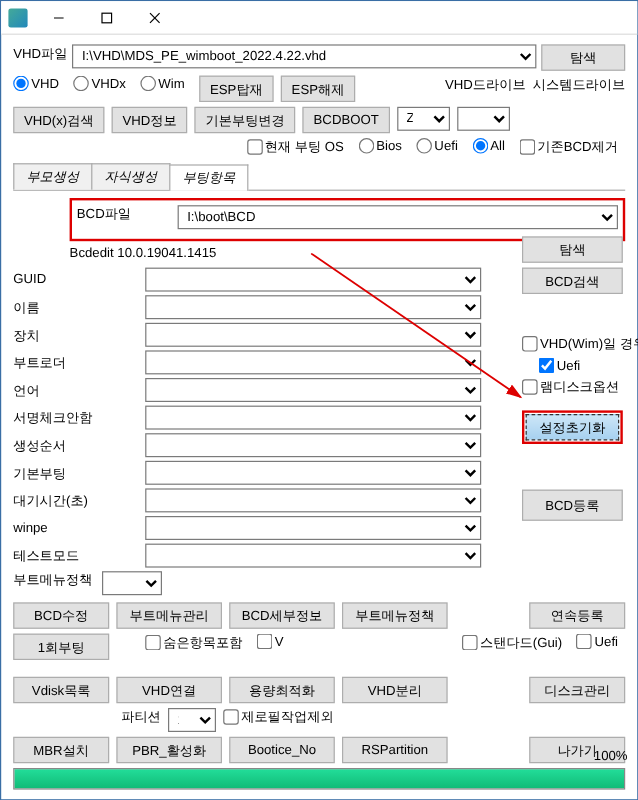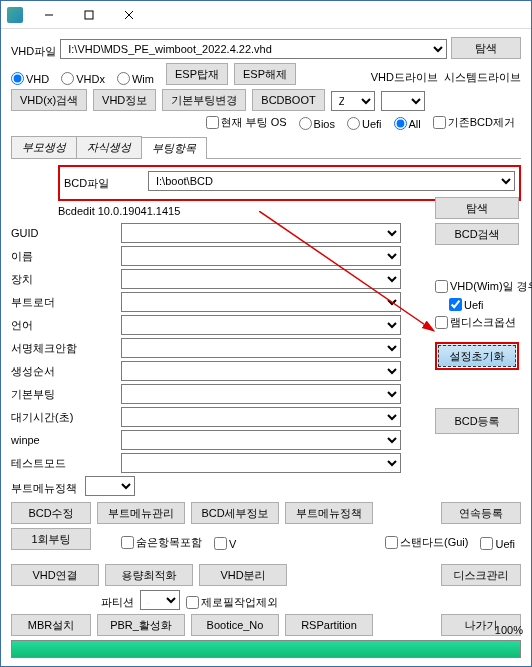--- a/index.html
+++ b/index.html
@@ -5,21 +5,21 @@
 * { box-sizing: border-box; margin: 0; padding: 0; font-family: "Malgun Gothic", "Segoe UI", sans-serif; font-size: 11px; }
 body { background: #f0f0f0; width: 532px; height: 667px; overflow: hidden; }
 .window { width: 532px; height: 667px; background: #fff; border: 1px solid #3a6ea5; display: flex; flex-direction: column; }
 .titlebar { height: 28px; background: #fff; display: flex; align-items: center; border-bottom: 1px solid #ddd; }
 .title-icon { width: 16px; height: 16px; margin: 0 6px; background: linear-gradient(135deg,#4a9,#28b); border-radius: 2px; }
 .title-text { flex: 1; font-size: 12px; color: #000; }
 .winbtns { display: flex; }
 .winbtn { width: 40px; height: 28px; display: flex; align-items: center; justify-content: center; cursor: pointer; }
 .winbtn svg { width: 10px; height: 10px; }
 .content { padding: 8px 10px; flex: 1; position: relative; }
-.row { display: flex; align-items: flex-end; margin-bottom: 4px; gap: 4px; }
+.row { display: flex; align-items: flex-start; margin-bottom: 4px; gap: 4px; }
 .row .spacer { flex: 1; }
 label.inline { white-space: nowrap; }
 input[type=text], select { height: 20px; border: 1px solid #7a7a7a; padding: 0 3px; background: #fff; font-size: 11px; }
 select { padding-right: 14px; }
 .btn { height: 22px; border: 1px solid #adadad; background: #e1e1e1; padding: 0 8px; cursor: pointer; white-space: nowrap; font-size: 11px; display: inline-flex; align-items: center; justify-content: center; }
 input[type=radio], input[type=checkbox] { margin-right: 2px; vertical-align: middle; }
 .radio-label, .check-label { display: inline-flex; align-items: center; margin-right: 6px; white-space: nowrap; }
 .tabs { display: flex; margin-top: 6px; border-bottom: 1px solid #aaa; font-style: italic; }
 .tab { padding: 3px 10px; border: 1px solid #aaa; border-bottom: none; background: #f0f0f0; margin-right: -1px; cursor: pointer; }
 .tab.active { background: #fff; position: relative; top: 1px; }
@@ -254,20 +254,21 @@
           </label>
         <label class="check-label">
             <input type="checkbox" style="">
             <span>Uefi</span>
           </label>
       </div>
 
       <div style="height:10px"></div>
 
       <div class="row gap6">
+        <button class="btn" style="width:80px">Vdisk목록</button>
         <button class="btn" style="width:88px">VHD연결</button>
         <button class="btn" style="width:88px">용량최적화</button>
         <button class="btn" style="width:88px">VHD분리</button>
         <span class="spacer"></span>
         <button class="btn" style="width:80px">디스크관리</button>
       </div>
       <div class="row gap6">
         <span style="width:84px"></span>
         <span>파티션</span>
         <select style="width:40px"><option>1</option></select>

